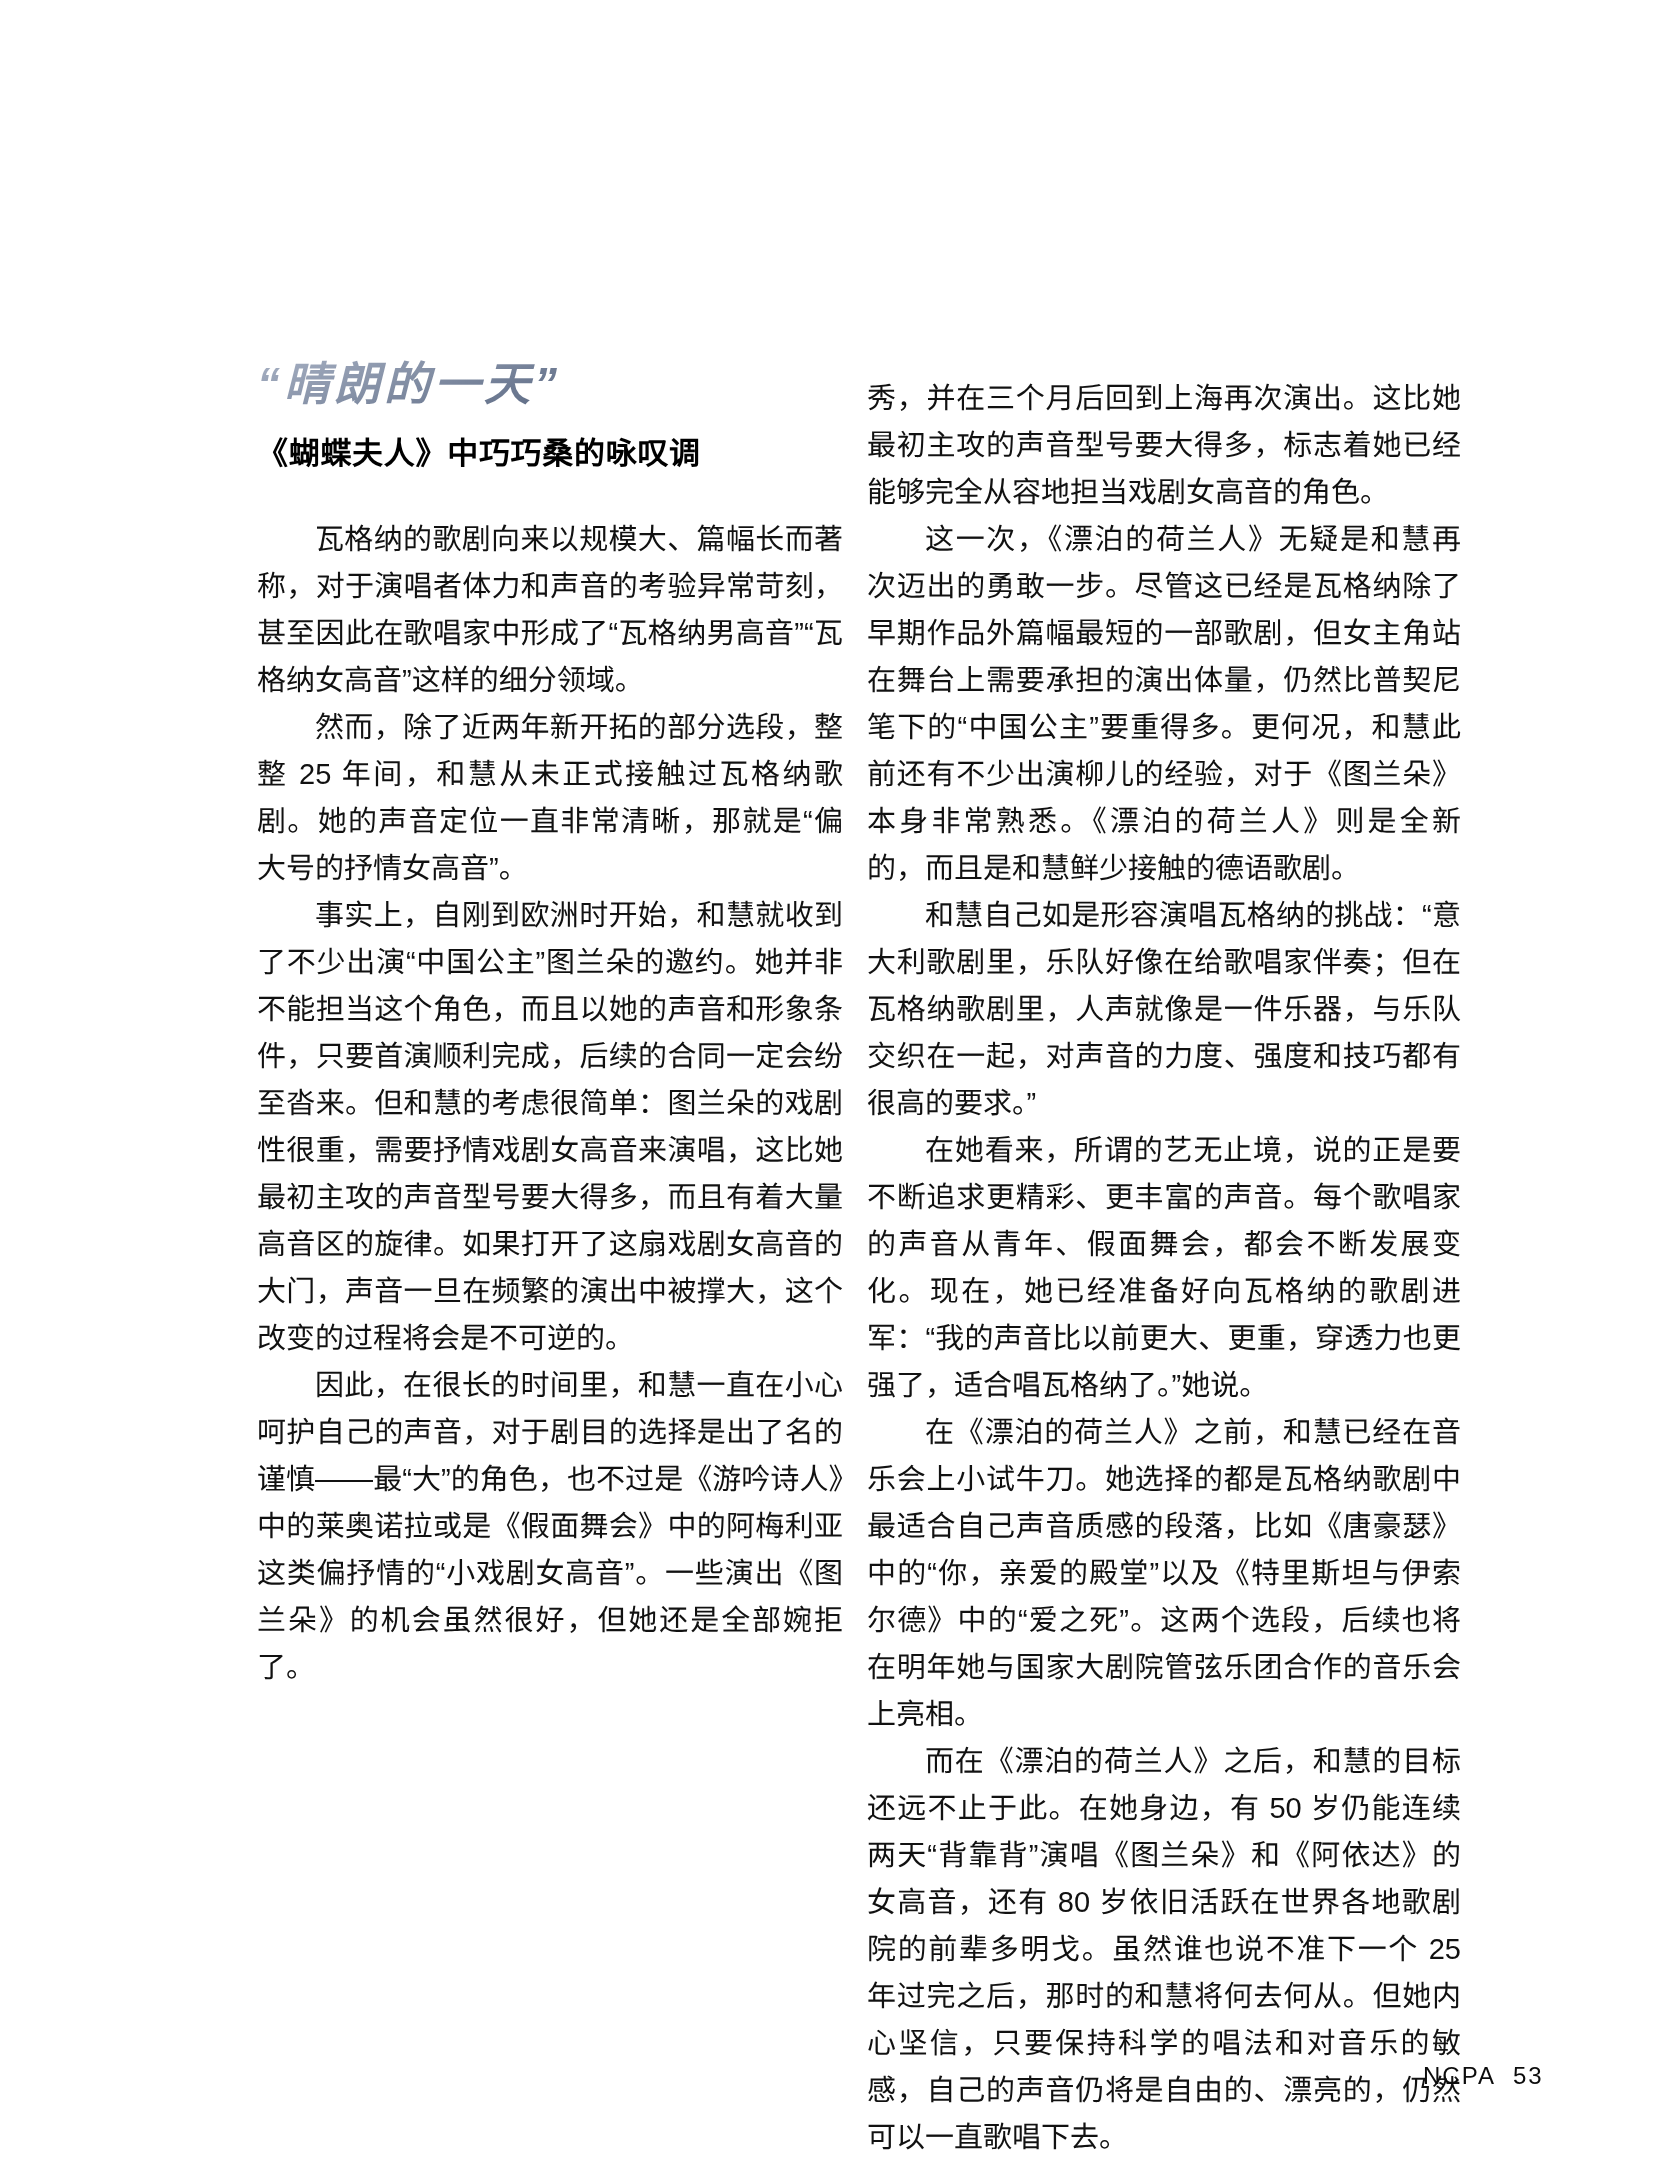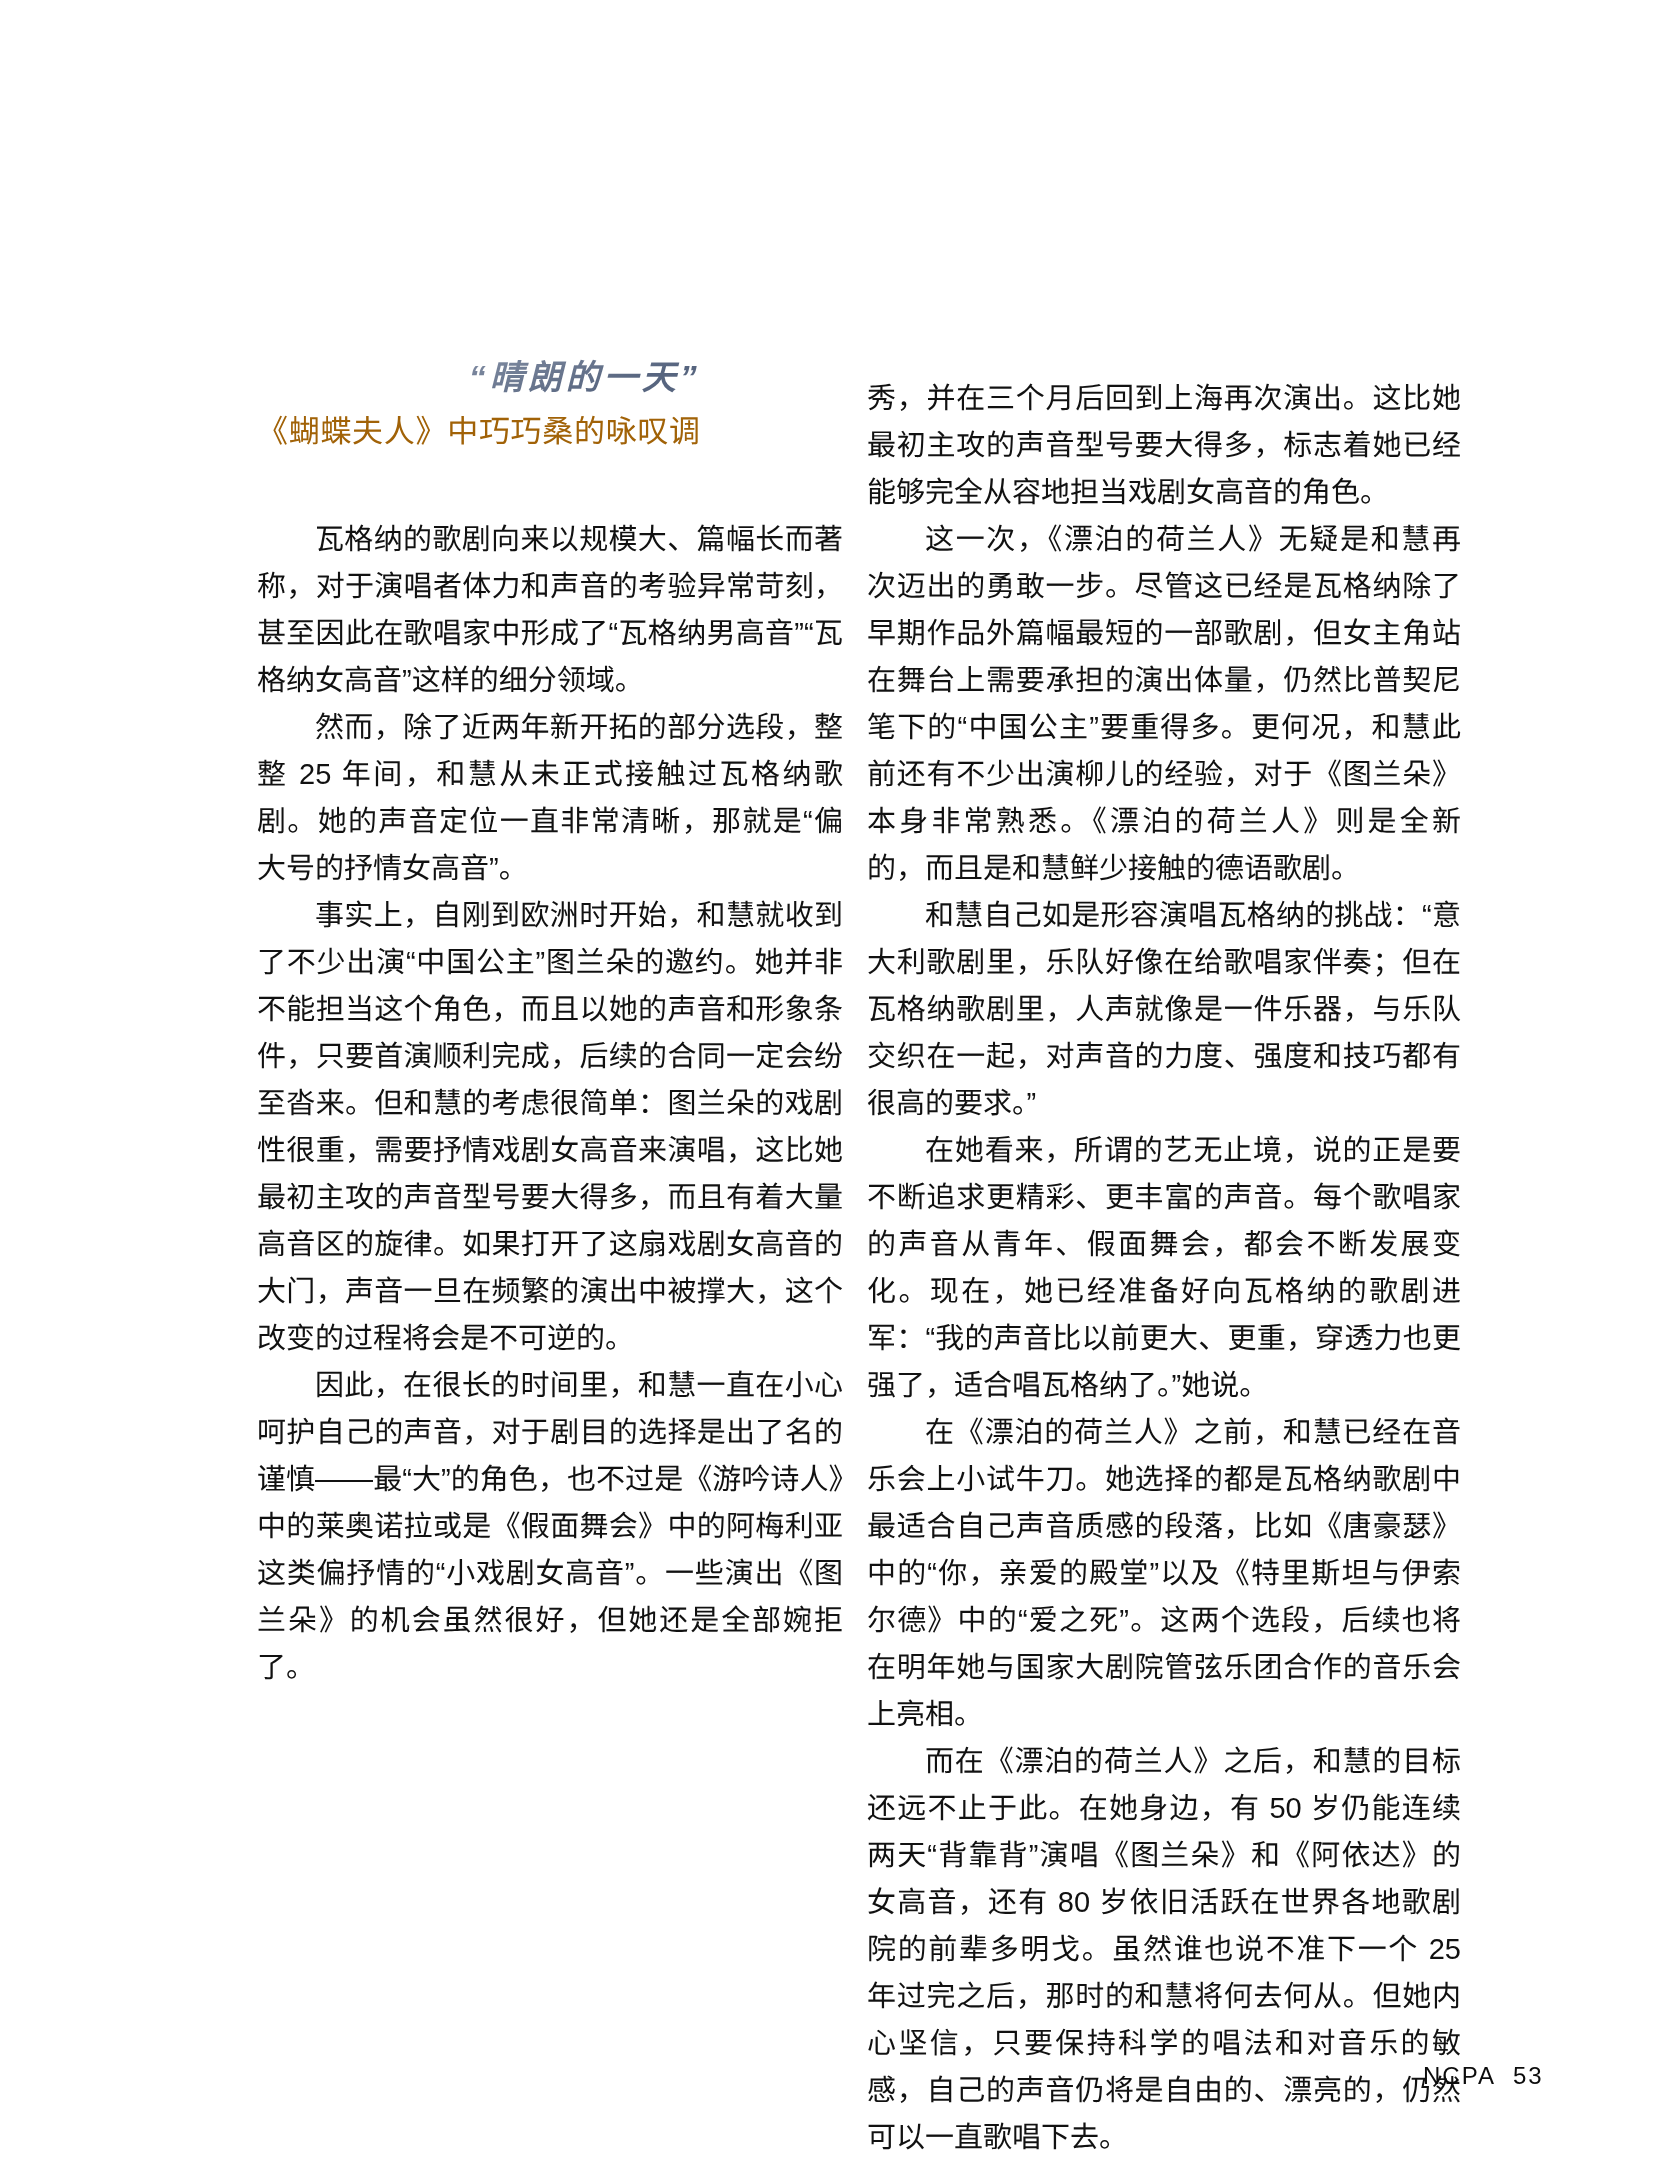--- a/index.html
+++ b/index.html
@@ -12,41 +12,40 @@
     position: relative;
     width: 1676px; height: 2183px;
     background: #ffffff;
     overflow: hidden;
   }
   .headline {
     position: absolute;
     left: 257px; top: 357px;
   }
   .calligraphy-title {
-    font-size: 34px;
+    font-size: 46px;
     font-weight: 700;
     font-style: italic;
     letter-spacing: 4px;
     line-height: 1.2;
     color: #76849e;
-    text-align: right;
   }
   @supports ((-webkit-background-clip: text) or (background-clip: text)) {
     .calligraphy-title {
       background: linear-gradient(160deg, #a2acbf 5%, #57657f 80%);
       -webkit-background-clip: text;
       background-clip: text;
       color: transparent;
     }
   }
   .subtitle {
-    margin-top: 8px;
+    margin-top: 16px;
     font-size: 31px;
-    font-weight: 400;
-    color: #a16207;
+    font-weight: 700;
+    color: #000000;
     letter-spacing: 0.7px;
   }
   .column {
     position: absolute;
     color: #111111;
     font-size: 29px;
     line-height: 47px;
     text-align: justify;
   }
   .column p { margin: 0; padding: 0; }

